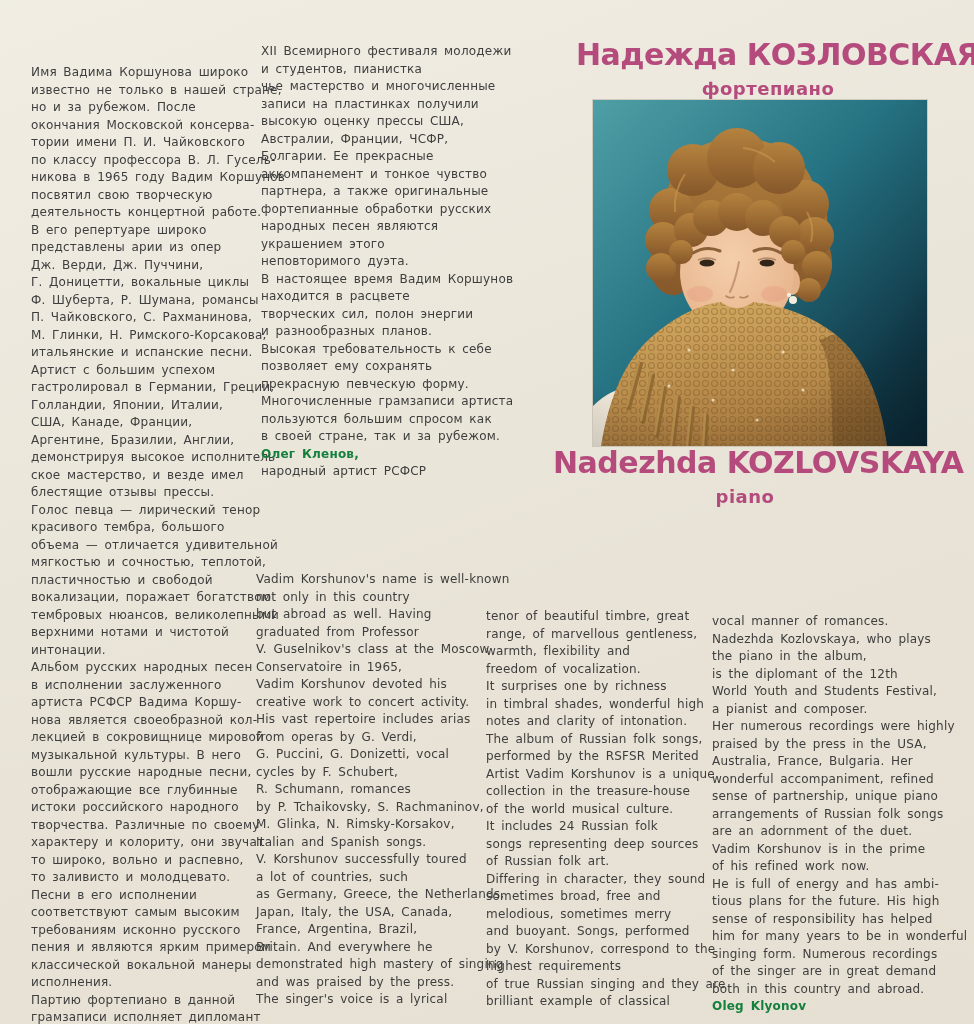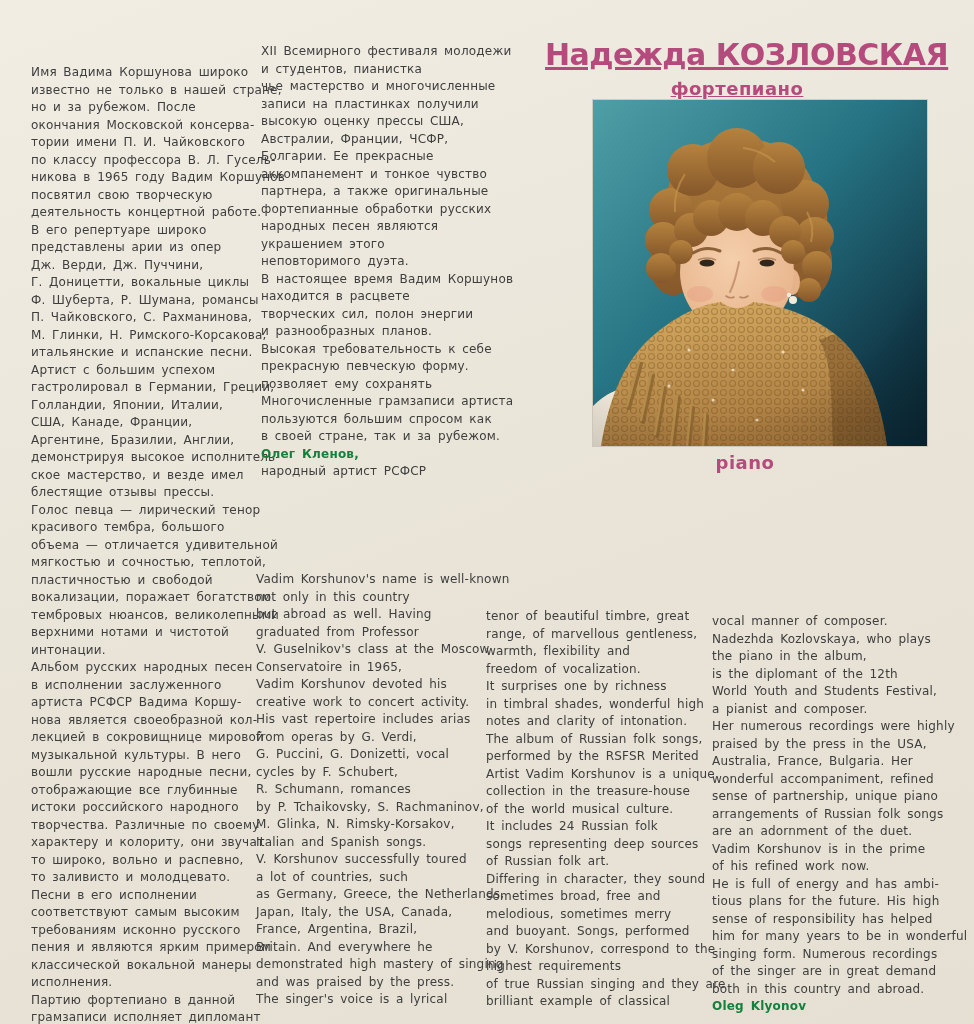--- a/index.html
+++ b/index.html
@@ -27,21 +27,21 @@
   .textcol .line { height:17.5px; }
   .textcol .line.bold { font-weight:bold; color:#15803d; }
 
   .col-ru-1 { left:31px;  top:64px;  width:226px; }
   .col-ru-2 { left:261px; top:43px;  width:228px; }
   .col-en-1 { left:256px; top:571px; width:226px; }
   .col-en-2 { left:486px; top:608px; width:212px; }
   .col-en-3 { left:712px; top:613px; width:228px; }
 
   .title-block { position:absolute; text-align:center; color:#b54b7d; }
-  .title-block-ru { left:545px; top:38px;  width:384px;text-decoration:underline; }
+  .title-block-ru { left:576px; top:38px;  width:384px; }
   .title-block-en { left:553px; top:446px; width:384px; }
   .artist-title {
     font-size:30px; font-weight:bold; letter-spacing:-0.5px;
     white-space:nowrap; line-height:34px;
   }
   .instrument-sub {
     font-size:18px; font-weight:bold; letter-spacing:0.5px;
     line-height:20px; margin-top:7px;
   }
 
@@ -123,22 +123,22 @@
     <div class="line">партнера, а также оригинальные</div>
     <div class="line">фортепианные обработки русских</div>
     <div class="line">народных песен являются</div>
     <div class="line">украшением этого</div>
     <div class="line">неповторимого дуэта.</div>
     <div class="line">В настоящее время Вадим Коршунов</div>
     <div class="line">находится в расцвете</div>
     <div class="line">творческих сил, полон энергии</div>
     <div class="line">и разнообразных планов.</div>
     <div class="line">Высокая требовательность к себе</div>
+    <div class="line">позволяет ему сохранять</div>
     <div class="line">прекрасную певческую форму.</div>
-    <div class="line">позволяет ему сохранять</div>
     <div class="line">Многочисленные грамзаписи артиста</div>
     <div class="line">пользуются большим спросом как</div>
     <div class="line">в своей стране, так и за рубежом.</div>
     <div class="line bold">Олег Кленов,</div>
     <div class="line">народный артист РСФСР</div>
   </div>
 
 <div class="title-block title-block-ru">
   <div class="artist-title">Надежда КОЗЛОВСКАЯ</div>
   <div class="instrument-sub">фортепиано</div>
@@ -266,20 +266,21 @@
       <path d="M84 296 L 78 346"></path>
         <path d="M98 306 L 94 346"></path>
         <path d="M112 314 L 110 346"></path>
     </g>
 
     <rect width="334" height="346" fill="url(#pvig)"></rect>
   </svg>
 </div>
 
 <div class="title-block title-block-en">
+  <div class="artist-title">Nadezhda KOZLOVSKAYA</div>
   <div class="instrument-sub">piano</div>
 </div>
 
 <div class="textcol col-en-1">
     <div class="line">Vadim Korshunov's name is well-known</div>
     <div class="line">not only in this country</div>
     <div class="line">but abroad as well. Having</div>
     <div class="line">graduated from Professor</div>
     <div class="line">V. Guselnikov's class at the Moscow</div>
     <div class="line">Conservatoire in 1965,</div>
@@ -322,21 +323,21 @@
     <div class="line">Differing in character, they sound</div>
     <div class="line">sometimes broad, free and</div>
     <div class="line">melodious, sometimes merry</div>
     <div class="line">and buoyant. Songs, performed</div>
     <div class="line">by V. Korshunov, correspond to the</div>
     <div class="line">highest requirements</div>
     <div class="line">of true Russian singing and they are</div>
     <div class="line">brilliant example of classical</div>
   </div>
 <div class="textcol col-en-3">
-    <div class="line">vocal manner of composer.</div>
+    <div class="line">vocal manner of romances.</div>
     <div class="line">Nadezhda Kozlovskaya, who plays</div>
     <div class="line">the piano in the album,</div>
     <div class="line">is the diplomant of the 12th</div>
     <div class="line">World Youth and Students Festival,</div>
     <div class="line">a pianist and composer.</div>
     <div class="line">Her numerous recordings were highly</div>
     <div class="line">praised by the press in the USA,</div>
     <div class="line">Australia, France, Bulgaria. Her</div>
     <div class="line">wonderful accompaniment, refined</div>
     <div class="line">sense of partnership, unique piano</div>

